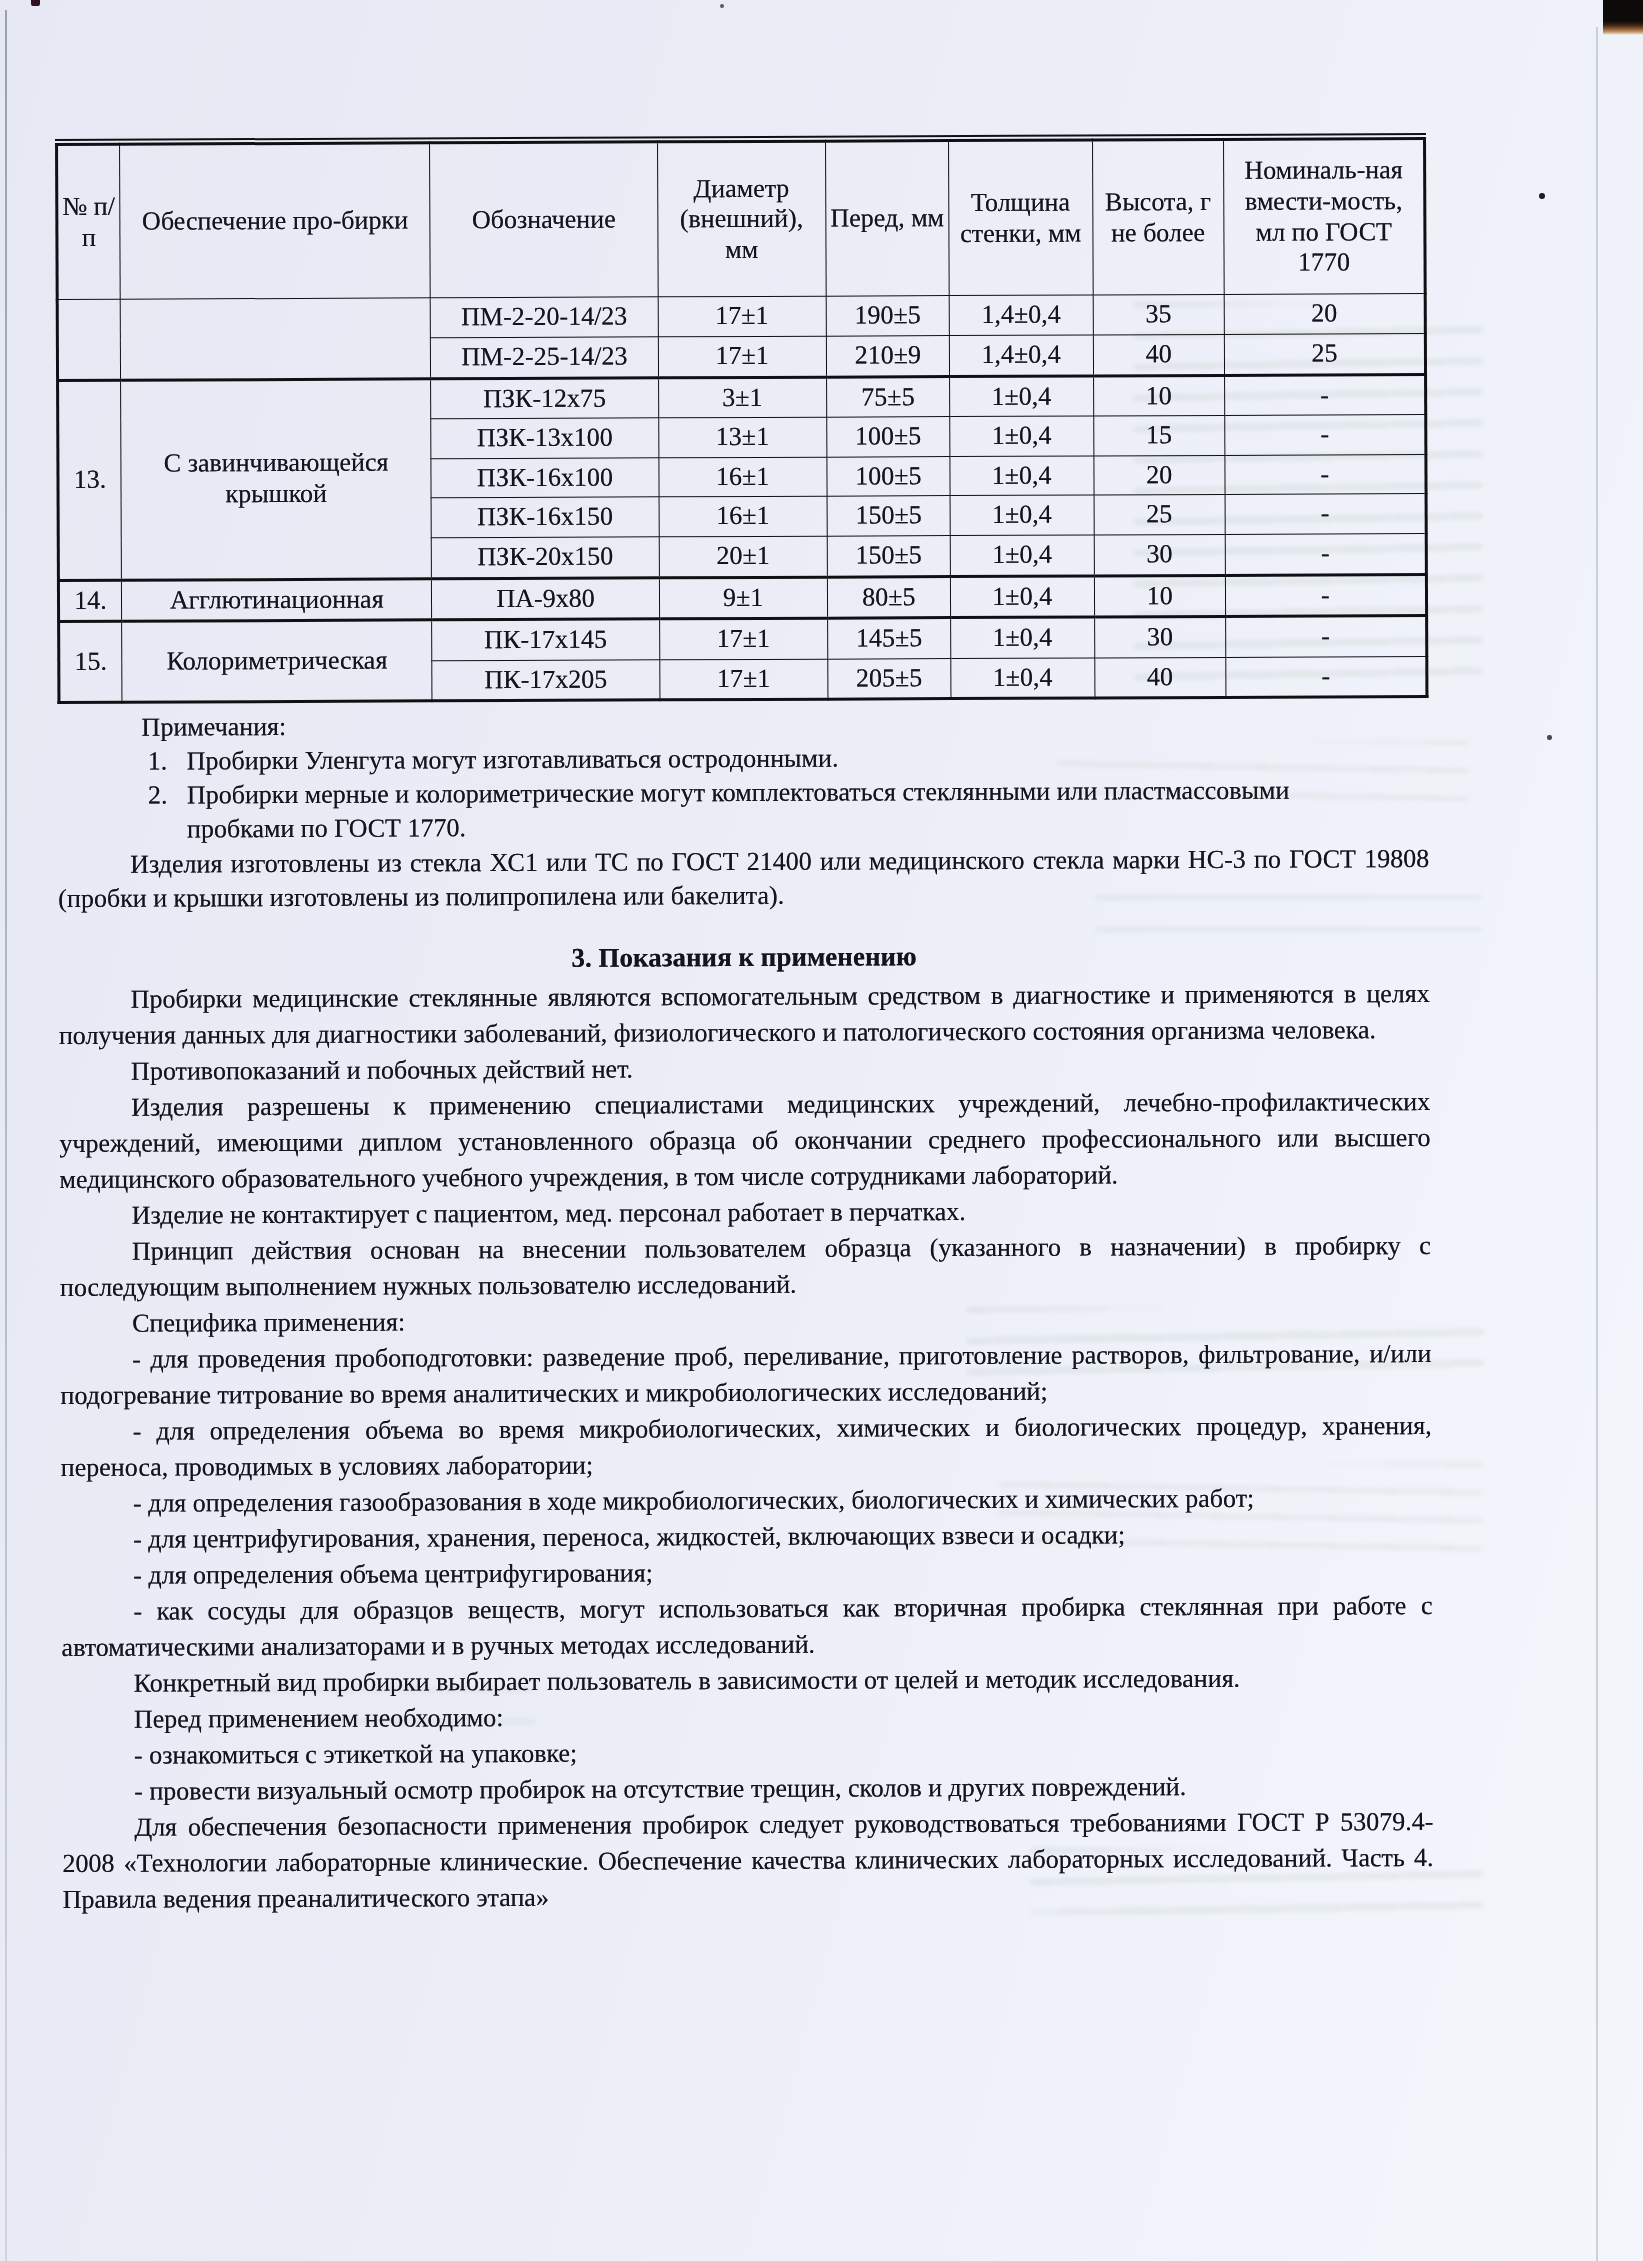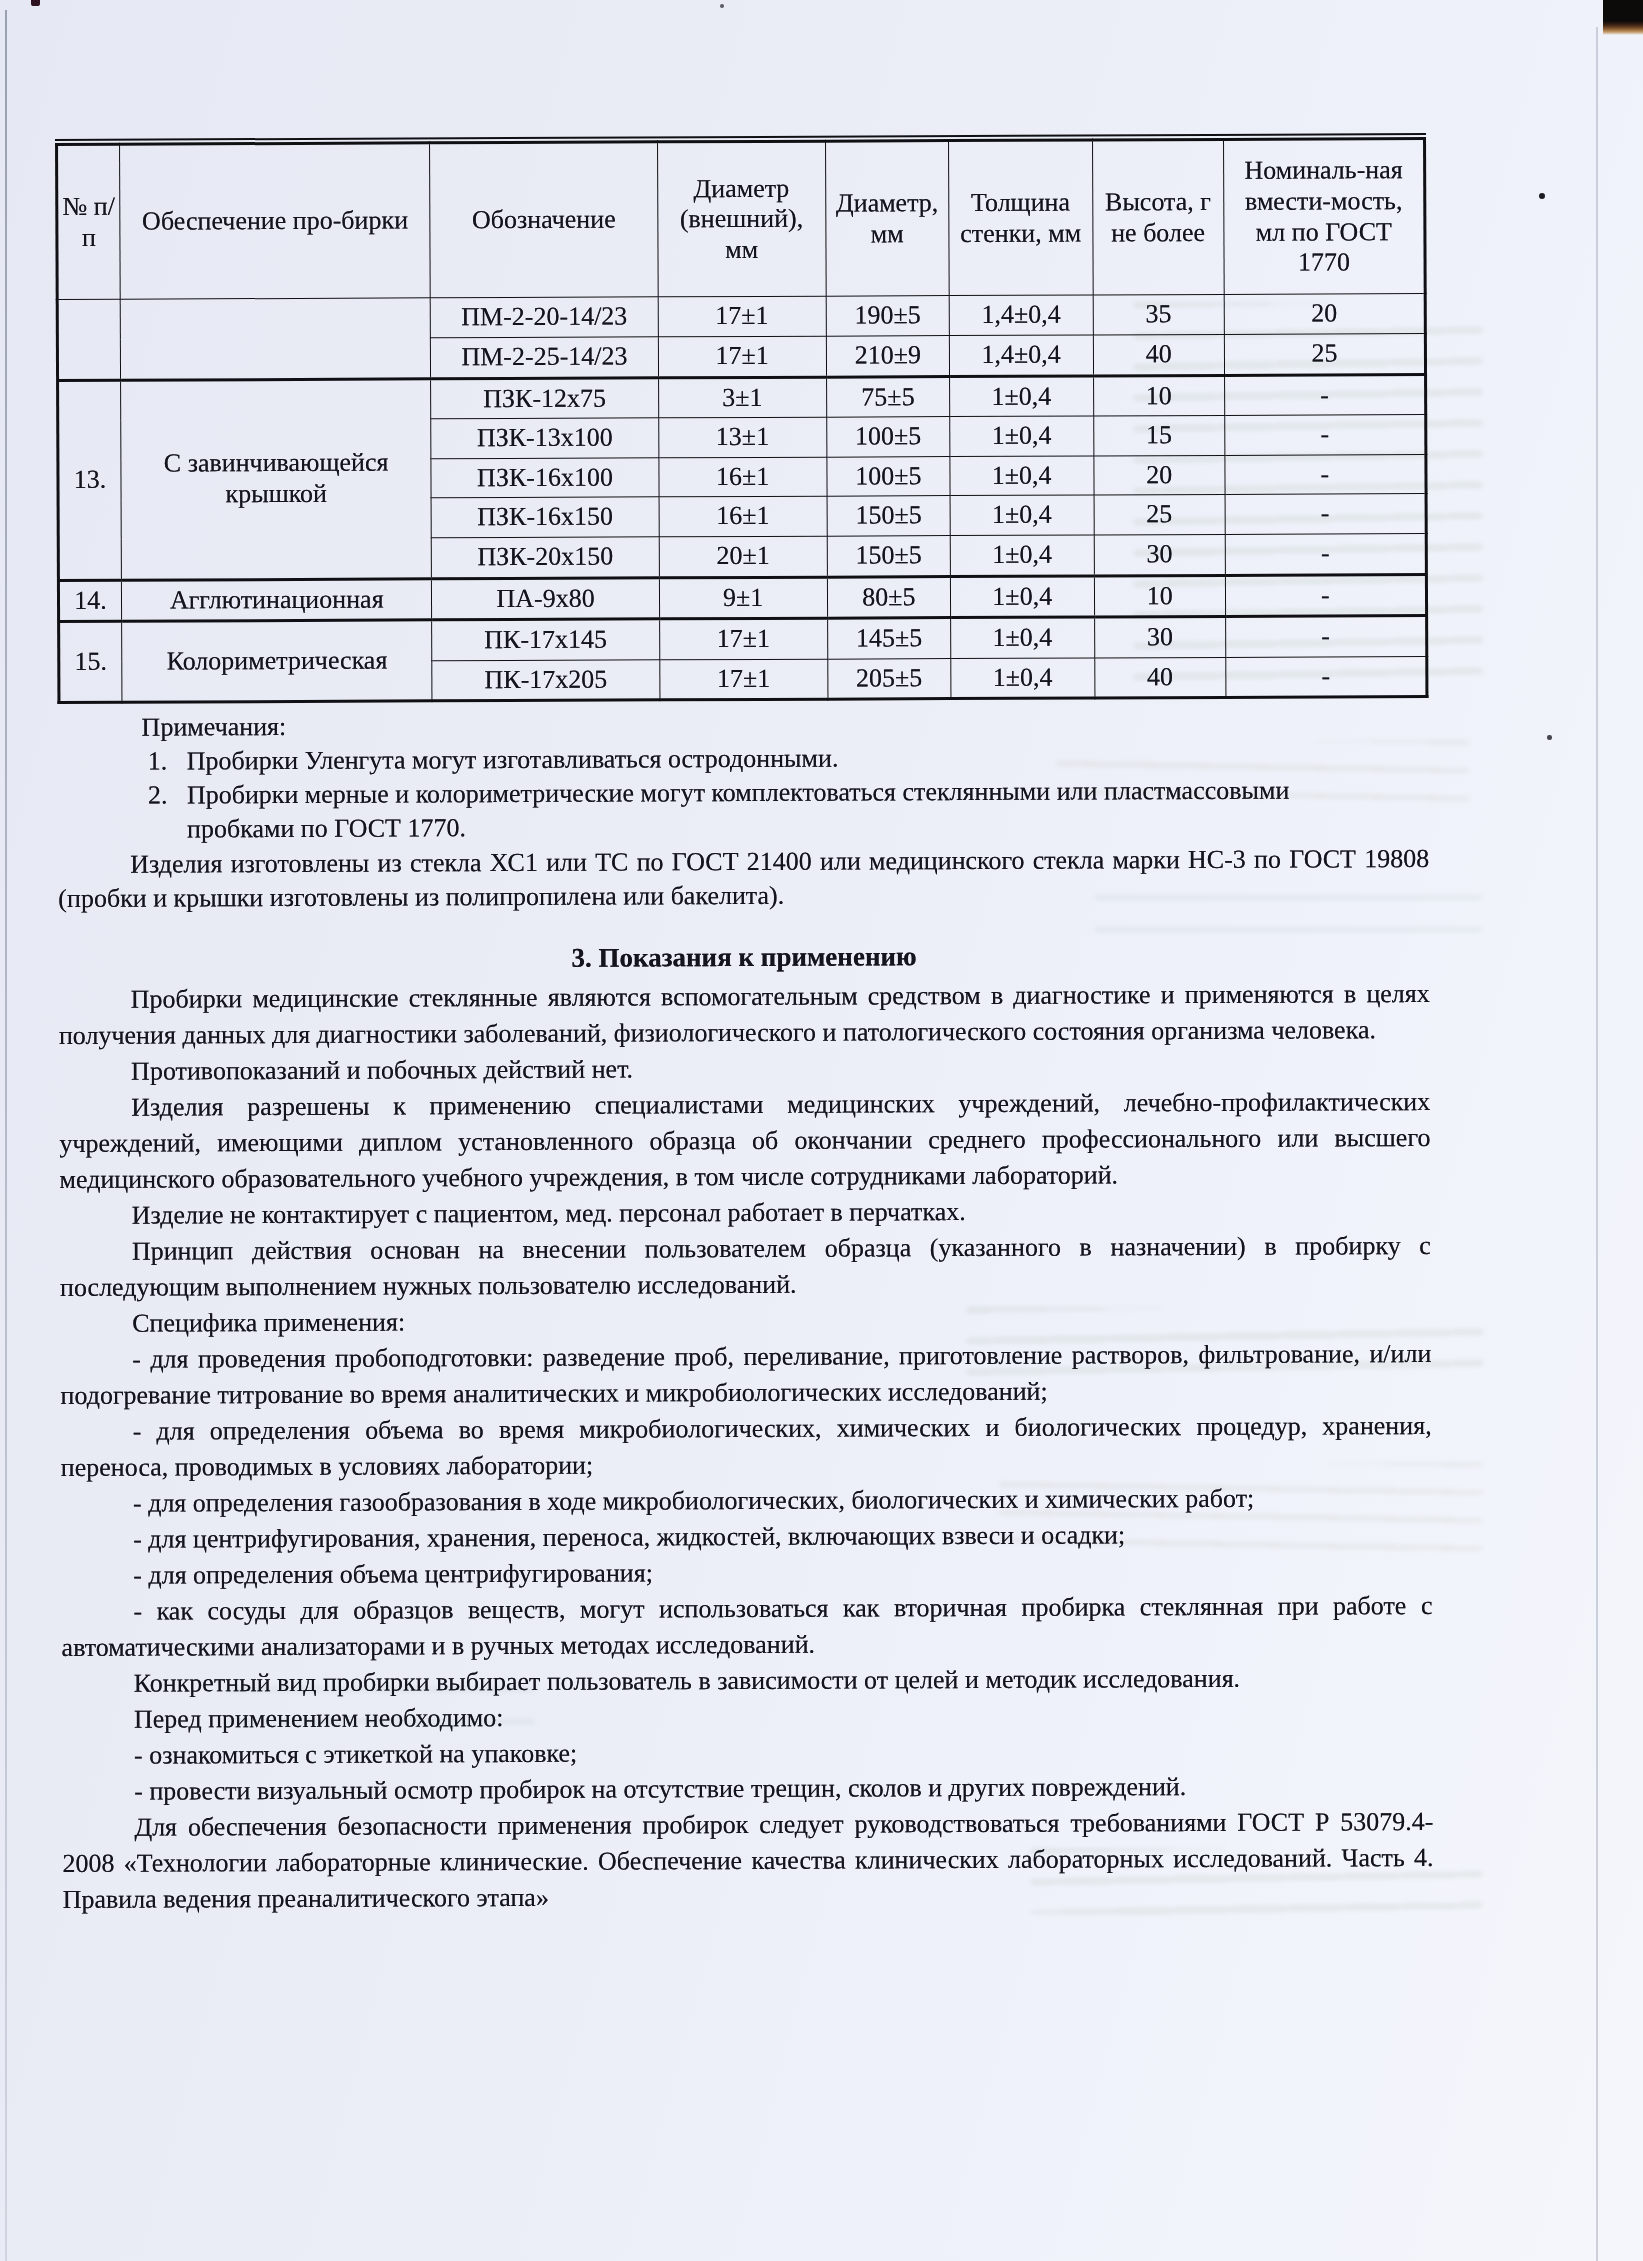--- a/index.html
+++ b/index.html
@@ -86,21 +86,21 @@
           <col style="width:10.5%">
           <col style="width:9.6%">
           <col style="width:14.7%">
     </colgroup>
     <thead>
       <tr>
         <th>№ п/п</th>
         <th>Обеспечение про-бирки</th>
         <th>Обозначение</th>
         <th>Диаметр (внешний), мм</th>
-        <th>Диаметр, мм</th>
+        <th>Перед, мм</th>
         <th>Толщина стенки, мм</th>
         <th>Высота, г не более</th>
         <th>Номиналь-ная вмести-мость, мл по ГОСТ 1770</th>
       </tr>
     </thead>
     <tbody>
       <tr>
         <td class="cell-num" rowspan="2"></td>
         <td class="cell-name" rowspan="2"></td>
         <td>ПМ-2-20-14/23</td>

